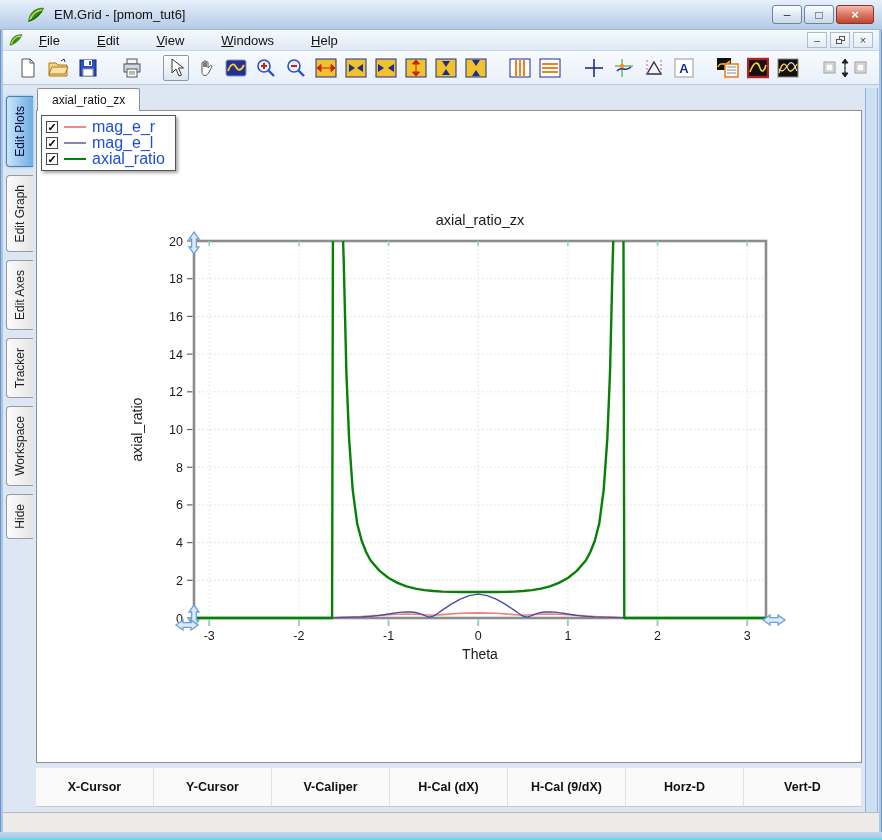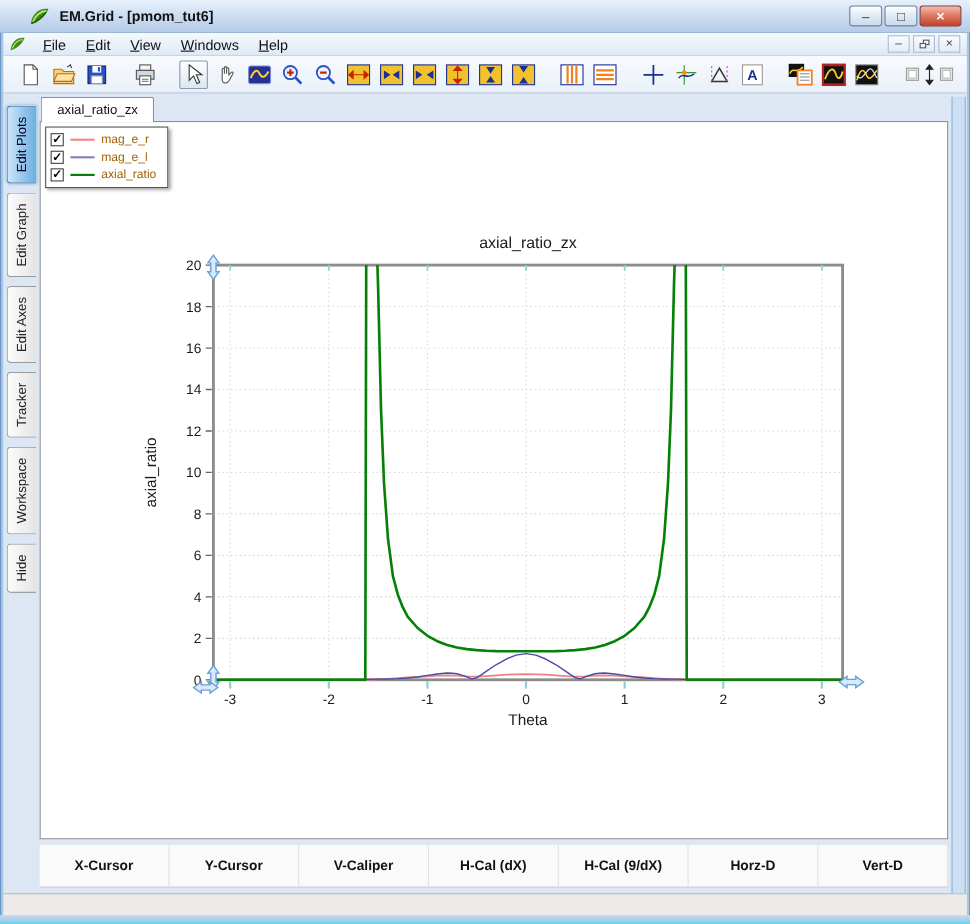--- a/index.html
+++ b/index.html
@@ -4,21 +4,21 @@
 <style>
   html,body{margin:0;padding:0;background:#fff;font-family:"Liberation Sans",sans-serif;}
   *{box-sizing:border-box;}
   .window{position:relative;width:882px;height:840px;background:#e9eef5;overflow:hidden;
     font-family:"Liberation Sans",sans-serif;}
   
   .titlebar{position:absolute;left:0;top:0;width:882px;height:30px;
     background:linear-gradient(#e8f1fb,#cfdff2 45%,#b4cbe7);
     border-bottom:1px solid #9db8d6;display:flex;align-items:center;}
   .app-icon{width:20px;height:20px;margin-left:26px;margin-right:8px;}
-  .title-text{font-size:13px;font-weight:bold;color:#111;}
+  .title-text{font-size:13px;font-weight:normal;color:#111;}
   .winbtns{position:absolute;right:8px;top:5px;display:flex;gap:2px;}
   .wbtn{width:30px;height:19px;border:1px solid #70839c;border-radius:3px;
     background:linear-gradient(#fdfeff,#e3ecf6 45%,#cbd9ea);
     display:flex;align-items:center;justify-content:center;
     font-size:12px;color:#333;line-height:1;}
   .wbtn.close{width:38px;background:linear-gradient(#f4b9ac,#dd7d68 45%,#c1442e);
     border-color:#8c3323;color:#fff;font-weight:bold;font-size:13px;}
   
   .menubar{position:absolute;left:3px;top:30px;width:876px;height:21px;
     background:linear-gradient(#f5f9fd,#dfe9f5);display:flex;align-items:center;
@@ -54,21 +54,21 @@
     background:#fff;border:1px solid #8f8f8f;border-bottom:none;border-radius:2px 2px 0 0;
     display:flex;align-items:center;font-size:12px;color:#111;z-index:3;}
   .panel{position:absolute;left:36px;top:110px;width:826px;height:653px;background:#fff;
     border:1px solid #8f8f8f;z-index:2;}
   .legend{position:absolute;left:4px;top:4px;background:#fff;border:1px solid #555;
     box-shadow:2px 2px 3px rgba(0,0,0,.35);padding:3px 10px 3px 4px;z-index:5;}
   .legend-row{display:flex;align-items:center;height:16px;gap:6px;}
   .legend-check{width:12px;height:12px;border:1px solid #444;background:#fff;font-size:11px;
     line-height:11px;text-align:center;color:#000;font-weight:bold;}
   .legend-line{width:22px;height:0;border-top:2px solid #000;}
-  .legend-label{font-size:11px;color:#a16207;}
+  .legend-label{font-size:16px;color:#1d4ed8;}
   
   .statusbar{position:absolute;left:36px;top:768px;width:826px;z-index:2;}
   .status-row{display:flex;}
   .status-head{background:#fafafa;border-bottom:1px solid #c9c9c9;}
   .status-cell{width:118px;height:38px;display:flex;align-items:center;justify-content:center;
     font-size:12.5px;color:#111;}
   .status-head .status-cell{font-weight:bold;border-right:1px solid #e2e2e2;}
   .status-vals .status-cell{background:#e9e9e9;border-right:2px solid #fff;height:22px;}
   .bottom-strip{position:absolute;left:3px;top:812px;width:876px;height:20px;background:#edeaea;
     border-top:1px solid #bbb;}
@@ -105,21 +105,21 @@
           <span>×</span>
         </div>
     </div>
   </div>
 
   <div class="menubar">
     <svg class="menu-appicon" viewBox="0 0 20 20">
       <path d="M2 17 C3 7 10 2 18 3 C16 9 9 16 2 17 Z" fill="#3c8a14"></path>
       <path d="M4 15 C6 9 11 5 16 5" stroke="#b7e26e" stroke-width="1.6" fill="none"></path>
     </svg>
-    <div id="menu-items" style="display:flex;">
+    <div id="menu-items" style="display:flex;gap:19px;">
         <span class="menu-item"><u>F</u>ile</span>
         <span class="menu-item"><u>E</u>dit</span>
         <span class="menu-item"><u>V</u>iew</span>
         <span class="menu-item"><u>W</u>indows</span>
         <span class="menu-item"><u>H</u>elp</span>
       </div>
     <div class="mdi-btns">
       <div class="mdibtn">
           <span>–</span>
         </div>

